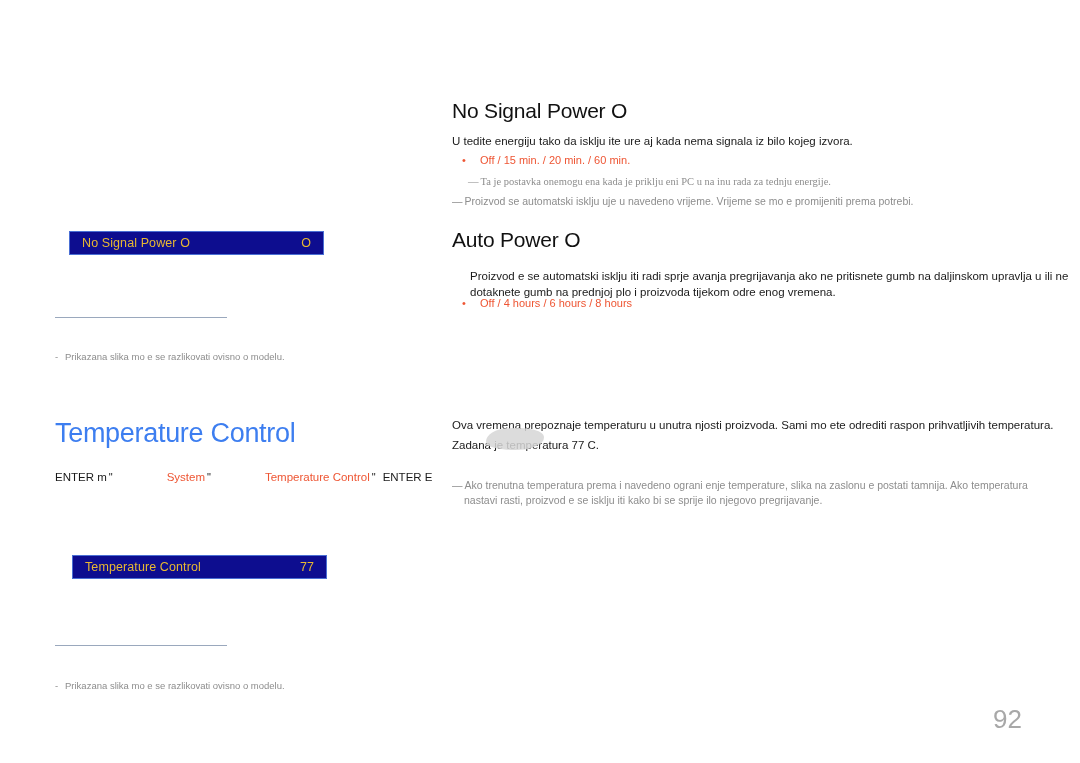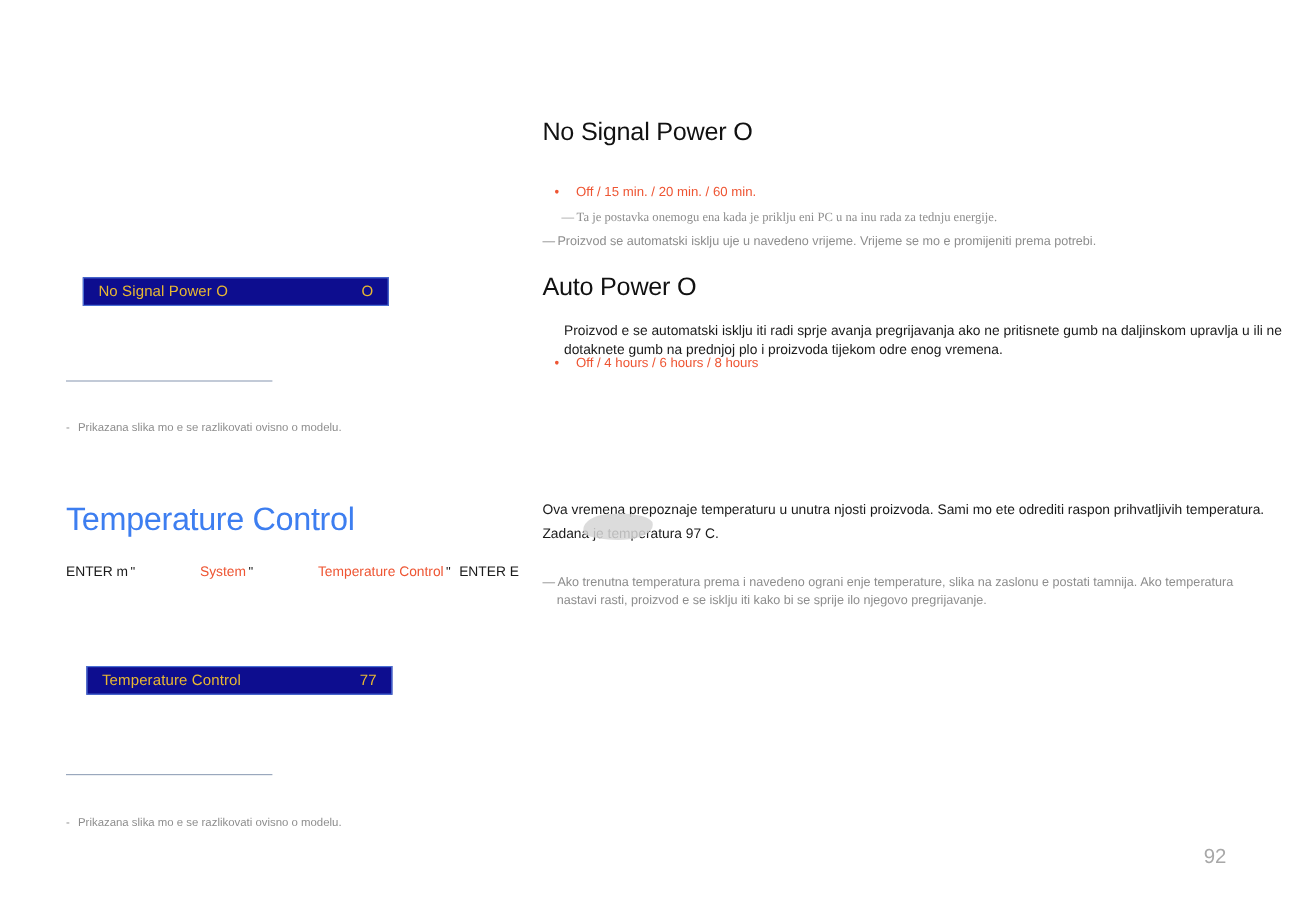--- a/index.html
+++ b/index.html
@@ -197,21 +197,21 @@
     background: #d6d6d6;
     border-radius: 40% 55% 45% 60% / 60% 45% 55% 40%;
     opacity: 0.85;
     transform: rotate(-2deg);
   }
 
   .page-number {
     position: absolute;
     right: 58px;
     top: 704px;
-    font-size: 17px;
+    font-size: 26px;
     color: #a8a8a8;
   }
 </style>
 </head>
 <body>
 
 <div class="page">
 
   <div class="left-col">
 
@@ -242,20 +242,21 @@
     <div class="footnote" id="footnote-2">
       <span class="fn-dash">-</span><span>Prikazana slika mo e se razlikovati ovisno o modelu.</span>
     </div>
 
   </div>
 
   <div class="right-col">
 
     <div class="h-main" id="h-no-signal">No Signal Power O</div>
 
+    <div class="body-par" id="par-no-signal">U tedite energiju tako da isklju ite ure aj kada nema signala iz bilo kojeg izvora.</div>
 
     <div class="bullet-line" id="bullet-no-signal">
       <span class="dot">•</span><span>Off / 15 min. / 20 min. / 60 min.</span>
     </div>
 
     <div class="note-line" id="note-ns-1">
       <span class="nd">—</span><span>Ta je postavka onemogu ena kada je priklju eni PC u na inu rada za  tednju energije.</span>
     </div>
 
     <div class="note-line" id="note-ns-2">
@@ -266,21 +267,21 @@
 
     <div class="body-par" id="par-auto-power">Proizvod  e se automatski isklju iti radi sprje avanja pregrijavanja ako ne pritisnete gumb na daljinskom upravlja u ili ne dotaknete gumb na prednjoj plo i proizvoda tijekom odre enog vremena.</div>
 
     <div class="bullet-line" id="bullet-auto-power">
       <span class="dot">•</span><span>Off / 4 hours / 6 hours / 8 hours</span>
     </div>
 
     <div class="body-par" id="par-temp-1">Ova vremena prepoznaje temperaturu u unutra njosti proizvoda. Sami mo ete odrediti raspon prihvatljivih temperatura.</div>
 
     <div class="body-par" id="par-temp-2">
-      <span>Zadana je temperatura </span><span class="degc">97 C.</span>
+      <span>Zadana je temperatura </span><span class="degc">77 C.</span>
     </div>
 
 
     <div class="note-line" id="note-temp-1">
       <span class="nd">—</span><span>Ako trenutna temperatura prema i navedeno ograni enje temperature, slika na zaslonu  e postati tamnija. Ako temperatura</span>
       <span class="note-indent">nastavi rasti, proizvod  e se isklju iti kako bi se sprije ilo njegovo pregrijavanje.</span>
     </div>
 
   </div>
 

